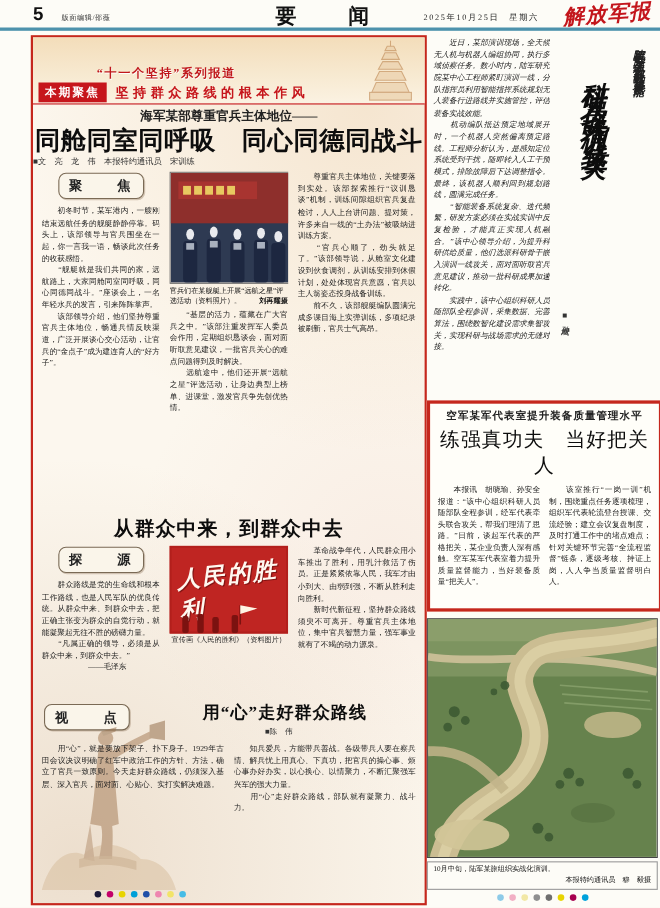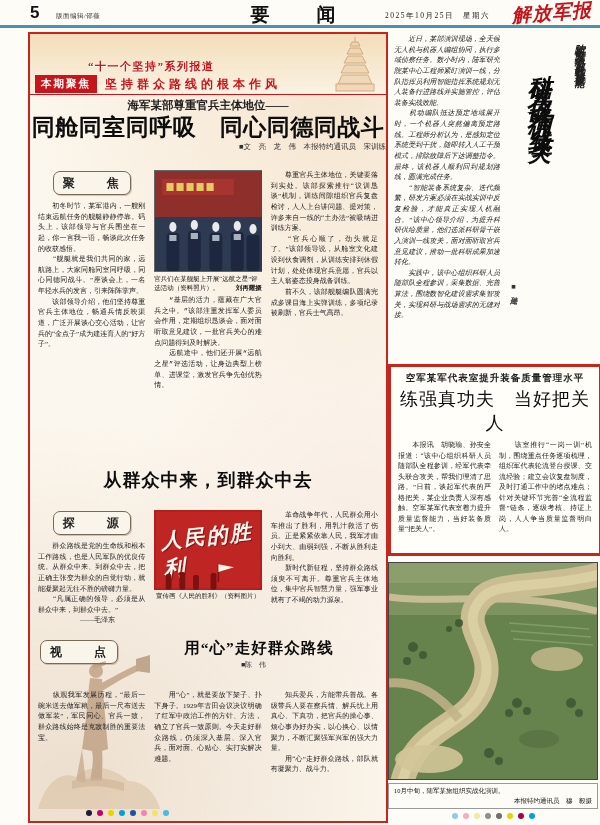--- a/index.html
+++ b/index.html
@@ -34,23 +34,23 @@
   .b-sub{position:absolute;left:58px;top:25px;font-size:11px;font-weight:900;color:#c0181c;letter-spacing:1.5px;
     text-shadow:.5px .5px 0 #fff;}
   .b-row{position:absolute;left:5px;top:41px;display:flex;align-items:center;gap:8px;}
   .b-tag{background:#c6161c;color:#fff;font-size:10.5px;font-weight:bold;padding:2px 6px;letter-spacing:2px;}
   .b-topic{font-size:12px;font-weight:900;color:#c6161c;letter-spacing:4px;}
   .pagoda{position:absolute;right:4px;top:2px;opacity:.85;}
 
   .kicker{position:absolute;top:64px;left:0;right:0;text-align:center;font-size:11.5px;font-weight:bold;color:#222;}
   .main-headline{position:absolute;top:78px;left:0;right:0;text-align:center;
     font-size:23px;font-weight:900;color:#0d0d0d;letter-spacing:.5px;}
-  .main-byline{position:absolute;top:108px;left:0;right:0;text-align:right;font-size:7.5px;color:#333;}
-
-  .cols{position:absolute;left:8px;right:8px;display:flex;gap:9px;margin-top:14px;}
+  .main-byline{position:absolute;top:108px;left:0;right:0;text-align:left;font-size:7.5px;color:#333;}
+
+  .cols{position:absolute;left:8px;right:8px;display:flex;gap:9px;}
   .col{flex:1;font-size:7px;line-height:1.52;text-align:justify;white-space:pre-line;
     overflow:hidden;color:#1c1c1c;}
   .focus-body{top:122px;height:308px;}
 
   .sec-label{width:68px;margin:1px auto 6px auto;border:1px solid #7a6a55;border-radius:7px;
     background:#faf5ea;text-align:center;font-size:12px;font-weight:900;letter-spacing:10px;
     padding:3px 0 2px 8px;color:#222;box-shadow:1px 1px 0 rgba(120,90,60,.3);}
 
   .news-photo{width:100%;height:100px;position:relative;overflow:hidden;border:.5px solid #666;}
   .photo-cap{font-size:6.5px;line-height:1.4;margin:2px 0 3px 0;color:#111;}
@@ -174,21 +174,21 @@
           </g>
           <g fill="#cdd4de" opacity=".8">
             <rect x="20" y="64" width="10" height="6"></rect>
               <rect x="50" y="62" width="10" height="6"></rect>
               <rect x="80" y="64" width="10" height="6"></rect>
               <rect x="110" y="63" width="10" height="6"></rect>
           </g>
         </svg>
       </div>
       <div class="photo-cap"><span>官兵们在某舰艇上开展“远航之星”评选活动（资料照片）。</span><span class="photo-credit">刘再耀摄</span></div>
-      <div class="col" style="height:178px;font-family:Liberation Mono, monospace;">　　“基层的活力，蕴藏在广大官兵之中。”该部注重发挥军人委员会作用，定期组织恳谈会，面对面听取意见建议，一批官兵关心的难点问题得到及时解决。
+      <div class="col" style="height:178px;">　　“基层的活力，蕴藏在广大官兵之中。”该部注重发挥军人委员会作用，定期组织恳谈会，面对面听取意见建议，一批官兵关心的难点问题得到及时解决。
 　　远航途中，他们还开展“远航之星”评选活动，让身边典型上榜单、进课堂，激发官兵争先创优热情。</div>
     </div>
     <div class="col">　　尊重官兵主体地位，关键要落到实处。该部探索推行“议训恳谈”机制，训练间隙组织官兵复盘检讨，人人上台讲问题、提对策，许多来自一线的“土办法”被吸纳进训练方案。
 　　“官兵心顺了，劲头就足了。”该部领导说，从舱室文化建设到伙食调剂，从训练安排到休假计划，处处体现官兵意愿，官兵以主人翁姿态投身战备训练。
 　　前不久，该部舰艇编队圆满完成多课目海上实弹训练，多项纪录被刷新，官兵士气高昂。</div>
   </div>
 
   <div class="tan-headline">从群众中来，到群众中去</div>
   <div class="cols tan-body">
     <div style="flex:1;overflow:hidden;">
@@ -216,21 +216,20 @@
     <div class="col">　　革命战争年代，人民群众用小车推出了胜利，用乳汁救活了伤员。正是紧紧依靠人民，我军才由小到大、由弱到强，不断从胜利走向胜利。
 　　新时代新征程，坚持群众路线须臾不可离开。尊重官兵主体地位，集中官兵智慧力量，强军事业就有了不竭的动力源泉。</div>
   </div>
 
   <div class="vp-label">
     <div class="sec-label" style="margin:0;">视　点</div>
   </div>
   <div class="vp-headline">用“心”走好群众路线</div>
   <div class="vp-byline">■陈　伟</div>
   <div class="cols vp-body">
-    <div class="col">　　纵观我军发展历程，“最后一碗米送去做军粮，最后一尺布送去做军装”，军民同心、官兵一致，群众路线始终是克敌制胜的重要法宝。</div>
     <div class="col">　　用“心”，就是要放下架子、扑下身子。1929年古田会议决议明确了红军中政治工作的方针、方法，确立了官兵一致原则。今天走好群众路线，仍须深入基层、深入官兵，面对面、心贴心、实打实解决难题。</div>
     <div class="col">　　知兵爱兵，方能带兵善战。各级带兵人要在察兵情、解兵忧上用真心、下真功，把官兵的操心事、烦心事办好办实，以心换心、以情聚力，不断汇聚强军兴军的强大力量。
 　　用“心”走好群众路线，部队就有凝聚力、战斗力。</div>
   </div>
 
   <svg class="bugler" width="132" height="180" viewBox="0 0 132 180">
     <path d="M6,178 C14,150 30,140 44,146 C60,130 84,138 96,150 C112,150 124,162 128,178 Z" fill="#caa87e" opacity=".6"></path>
     <circle cx="64" cy="40" r="7" fill="#a8805c"></circle>
     <path d="M60,34 L74,30 L73,34 L62,38 Z" fill="#96714e"></path>
     <path d="M58,47 C55,70 54,95 50,118 L60,120 C62,128 60,140 58,150 L70,150 C70,138 71,128 70,120 L76,118 C74,96 72,72 70,48 Z" fill="#a8805c"></path>

